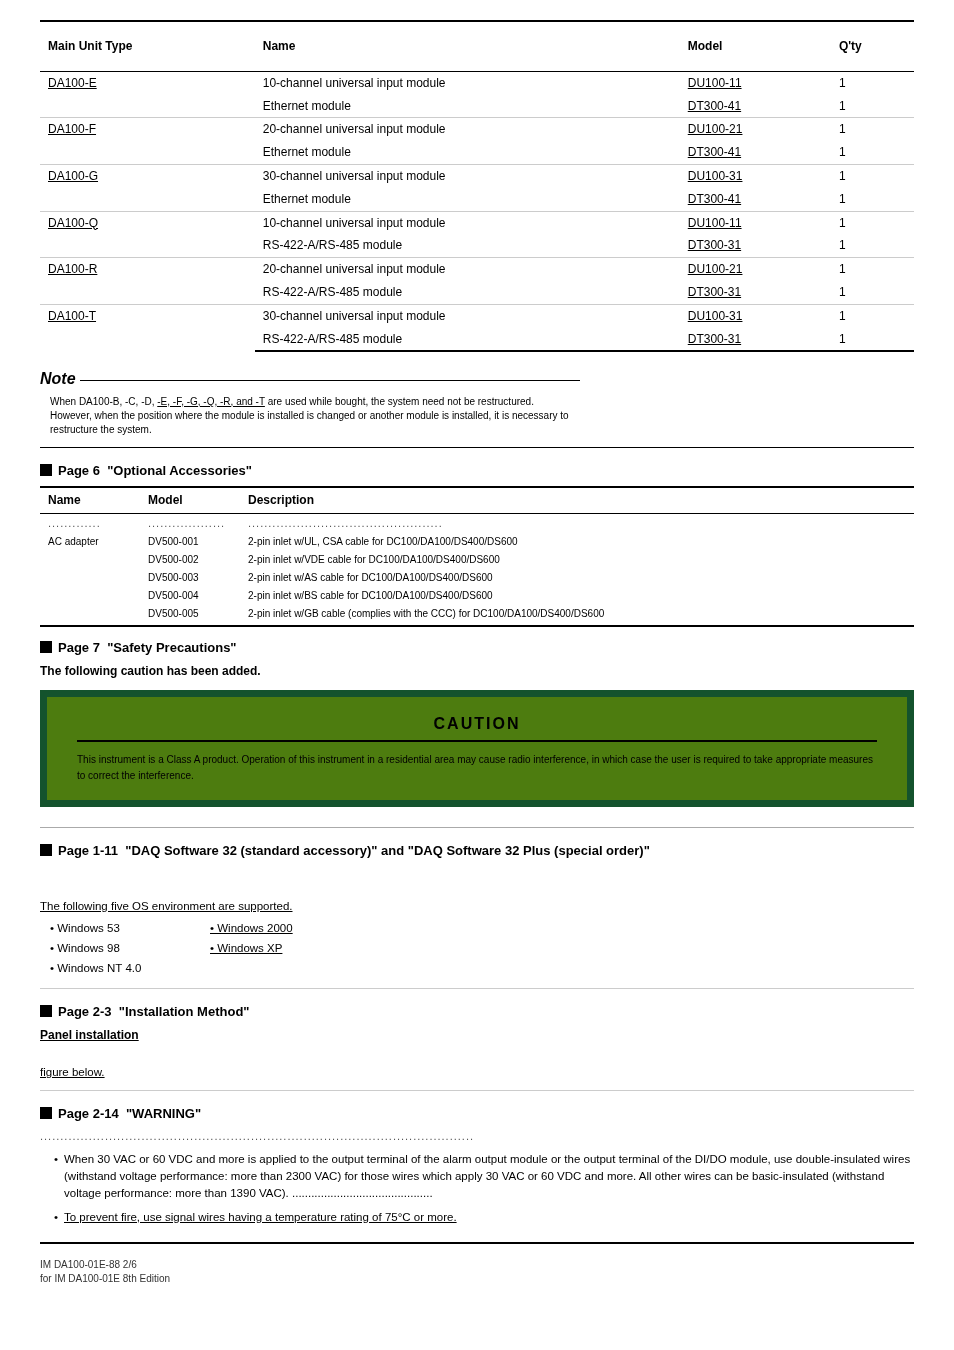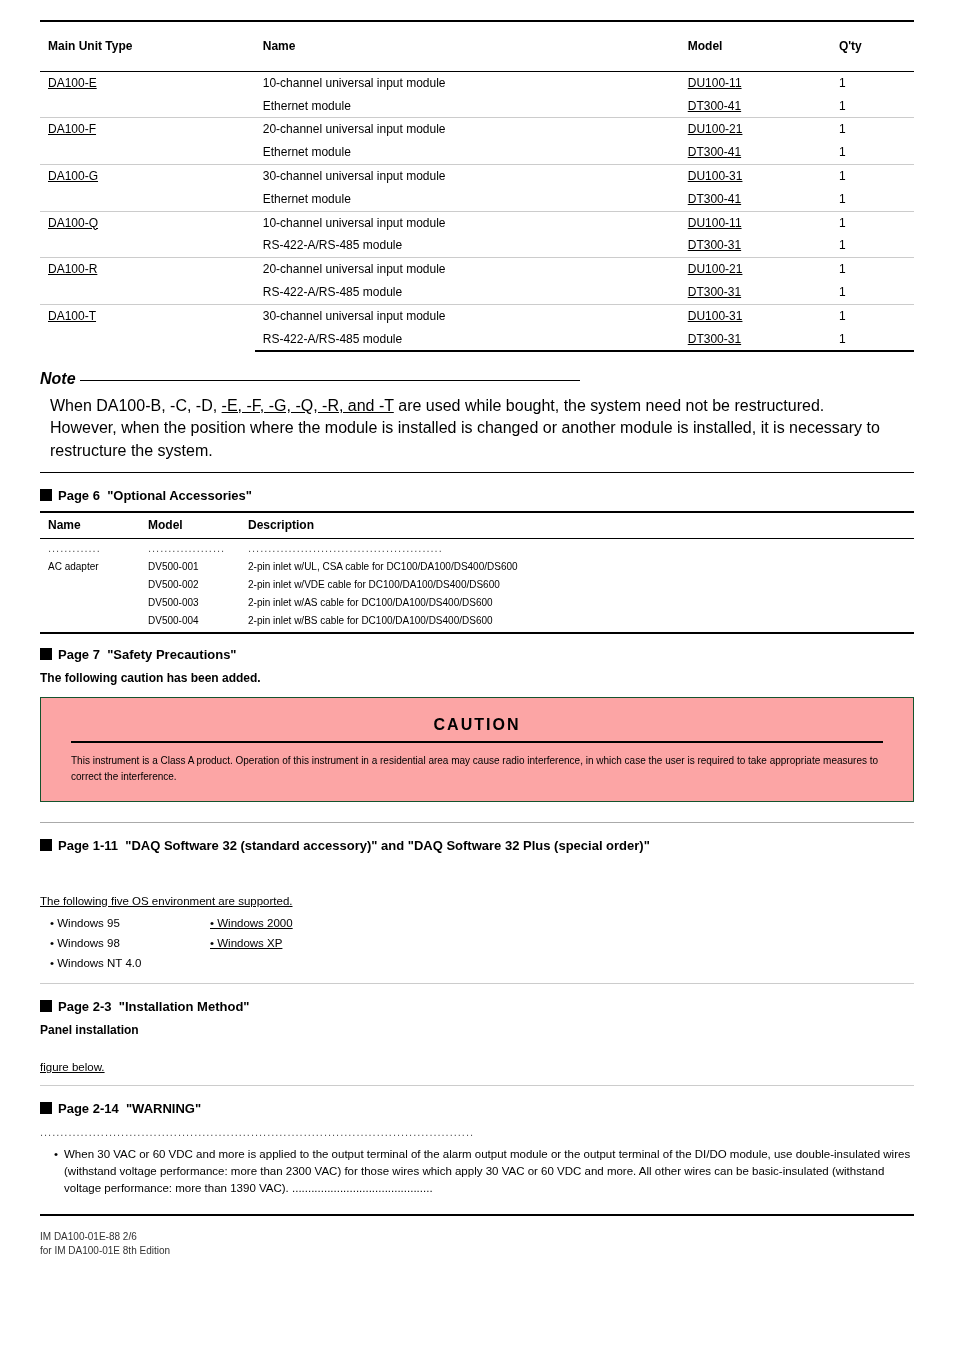--- a/index.html
+++ b/index.html
@@ -54,21 +54,21 @@
     .note-title::after {
       content: '';
       display: inline-block;
       width: 500px;
       height: 1px;
       background: #000;
       vertical-align: middle;
       margin-left: 4px;
     }
     .note-text {
-      font-size: 16px;
+      font-size: 10px;
       padding-left: 10px;
     }
 
     
     .page-section {
       margin-bottom: 12px;
     }
     .section-header {
       display: flex;
       align-items: flex-start;
@@ -119,24 +119,24 @@
     .safety-section {
       margin-bottom: 14px;
       border-bottom: 1px solid #aaa;
       padding-bottom: 10px;
     }
     .bold-line {
       font-weight: bold;
       margin-bottom: 8px;
     }
     .caution-box {
-      border: 1px solid #14532d;
+      border: 7px solid #14532d;
       padding: 16px 30px;
       margin: 10px 0;
-      background: #fca5a5;
+      background: #4d7c0f;
     }
     .caution-title-wrap {
       text-align: center;
       margin-bottom: 10px;
       border-bottom: 2px solid #000;
       padding-bottom: 4px;
     }
     .caution-title {
       font-size: 16px;
       font-weight: bold;
@@ -180,20 +180,21 @@
 
     
     .install-section {
       margin-bottom: 14px;
       border-bottom: 1px solid #ccc;
       padding-bottom: 10px;
     }
     .install-bold {
       font-weight: bold;
       margin-bottom: 4px;
+      text-decoration: underline;
     }
     .install-text {
       font-size: 11.5px;
     }
     .install-text .underline-block {
       text-decoration: underline;
     }
 
     
     .warning-section {
@@ -353,20 +354,25 @@
         <tr>
           <td style="vertical-align: top;"></td>
           <td>DV500-003</td>
           <td>2-pin inlet w/AS cable for DC100/DA100/DS400/DS600</td>
         </tr>
         <tr>
           <td style="vertical-align: top;"></td>
           <td>DV500-004</td>
           <td>2-pin inlet w/BS cable for DC100/DA100/DS400/DS600</td>
         </tr>
+        <tr style="border-bottom: 2px solid rgb(0, 0, 0);">
+          <td style="vertical-align: top;"></td>
+          <td>DV500-005</td>
+          <td>2-pin inlet w/GB cable (complies with the CCC) for DC100/DA100/DS400/DS600</td>
+        </tr>
       </tbody>
   </table>
 </div>
 
 <div class="safety-section">
   <div class="section-header">
     <div class="section-header-square"></div>
     <div class="section-title"><span>Page 7</span>&nbsp;&nbsp;<span>"Safety Precautions"</span></div>
   </div>
   <div class="bold-line">The following caution has been added.</div>
@@ -379,21 +385,21 @@
 </div>
 
 <div class="daq-section">
   <div class="section-header">
     <div class="section-header-square"></div>
     <div class="daq-header-text"><span>Page 1-11</span>&nbsp;&nbsp;<span>"DAQ Software 32 (standard accessory)" and "DAQ Software 32 Plus (special order)"</span></div>
   </div>
   <div class="daq-sub">
     <span class="underline-label">The following five OS environment are supported.</span>
     <div class="daq-list" id="os-list">
-    <div class="daq-list-item">• Windows 95</div>
+    <div class="daq-list-item">• Windows 53</div>
         <div class="daq-list-item"><u>• Windows 2000</u></div>
         <div class="daq-list-item">• Windows 98</div>
         <div class="daq-list-item"><u>• Windows XP</u></div>
         <div class="daq-list-item">• Windows NT 4.0</div>
         <div class="daq-list-item"></div>
       </div>
   </div>
 </div>
 
 <div class="install-section">
@@ -408,19 +414,20 @@
 </div>
 
 <div class="warning-section">
   <div class="section-header">
     <div class="section-header-square"></div>
     <div class="section-title"><span>Page 2-14</span>&nbsp;&nbsp;<span>"WARNING"</span></div>
   </div>
   <div class="warning-dots">...........................................................................................................</div>
   <ul class="warning-list" id="warning-list">
   <li>When 30 VAC or 60 VDC and more is applied to the output terminal of the alarm output module or the output terminal of the DI/DO module, use double-insulated wires (withstand voltage performance: more than 2300 VAC) for those wires which apply 30 VAC or 60 VDC and more.  All other wires can be basic-insulated (withstand voltage performance: more than 1390 VAC). ............................................</li>
+      <li><u>To prevent fire, use signal wires having a temperature rating of 75°C or more.</u></li>
     </ul>
 </div>
 
 <div class="footer">
   <div>IM DA100-01E-88  2/6</div>
   <div>for IM DA100-01E 8th Edition</div>
 </div>
 
 </body></html>

